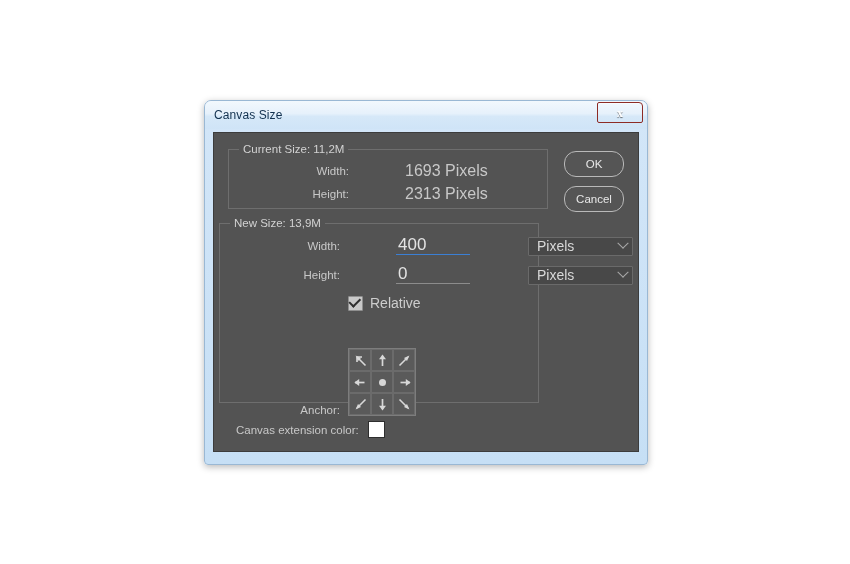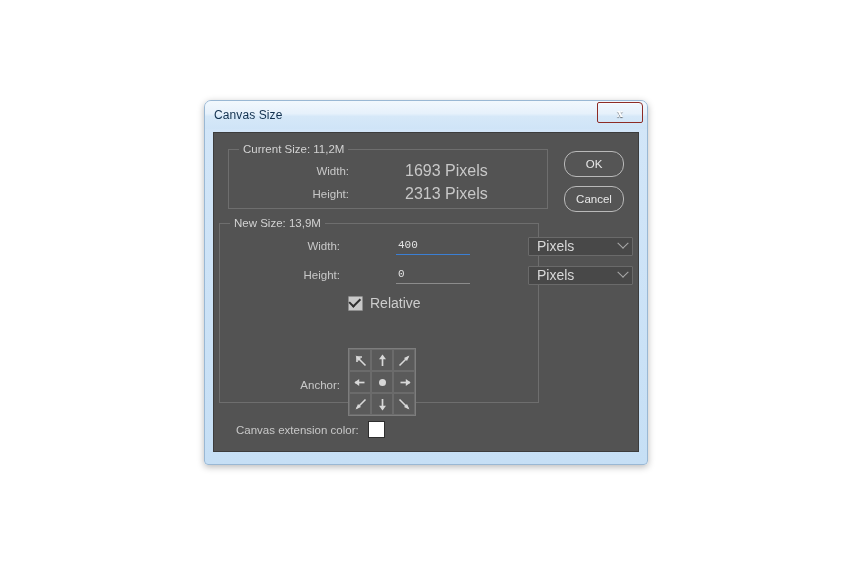--- a/index.html
+++ b/index.html
@@ -125,22 +125,22 @@
   }
 
   
   .text-input {
     width: 74px;
     height: 17px;
     background: transparent;
     border: none;
     border-bottom: 1px solid #8c8c8c;
     color: #e3e3e3;
-    font-family: Liberation Mono, monospace;
-    font-size: 11px;
+    font-family: Liberation Sans, sans-serif;
+    font-size: 17px;
     padding: 0 2px 1px 2px;
     box-sizing: border-box;
     outline: none;
   }
   .text-input.focused { border-bottom: 1px solid #3b7fd4; }
 
   
   .dropdown {
     height: 19px;
     background: #484848;
@@ -178,21 +178,21 @@
   }
   .checkbox .tick {
     width: 9px; height: 5px;
     border-left: 2px solid #303030;
     border-bottom: 2px solid #303030;
     transform: rotate(-45deg) translate(1px,-2px);
   }
   .checkbox-label { margin-left: 7px; color: #cdcdcd; font-size: 14px; }
 
   
-  #anchor-row { position: absolute; left: 0px; top: 124px; width: 100%; display: flex; align-items: center; }
+  #anchor-row { position: absolute; left: 0px; top: 124px; width: 100%; display: flex; align-items: flex-end; }
   #anchor-label { width: 120px; text-align: right; padding-right: 8px; color: #c8c8c8; font-size: 11.5px; padding-top: 6px; }
   #anchor-grid {
     display: grid;
     grid-template-columns: repeat(3, 22px);
     grid-template-rows: repeat(3, 22px);
     border: 1px solid #7d7d7d;
     background: #5a5a5a;
   }
   .anchor-cell {
     border: 1px solid #6b6b6b;

